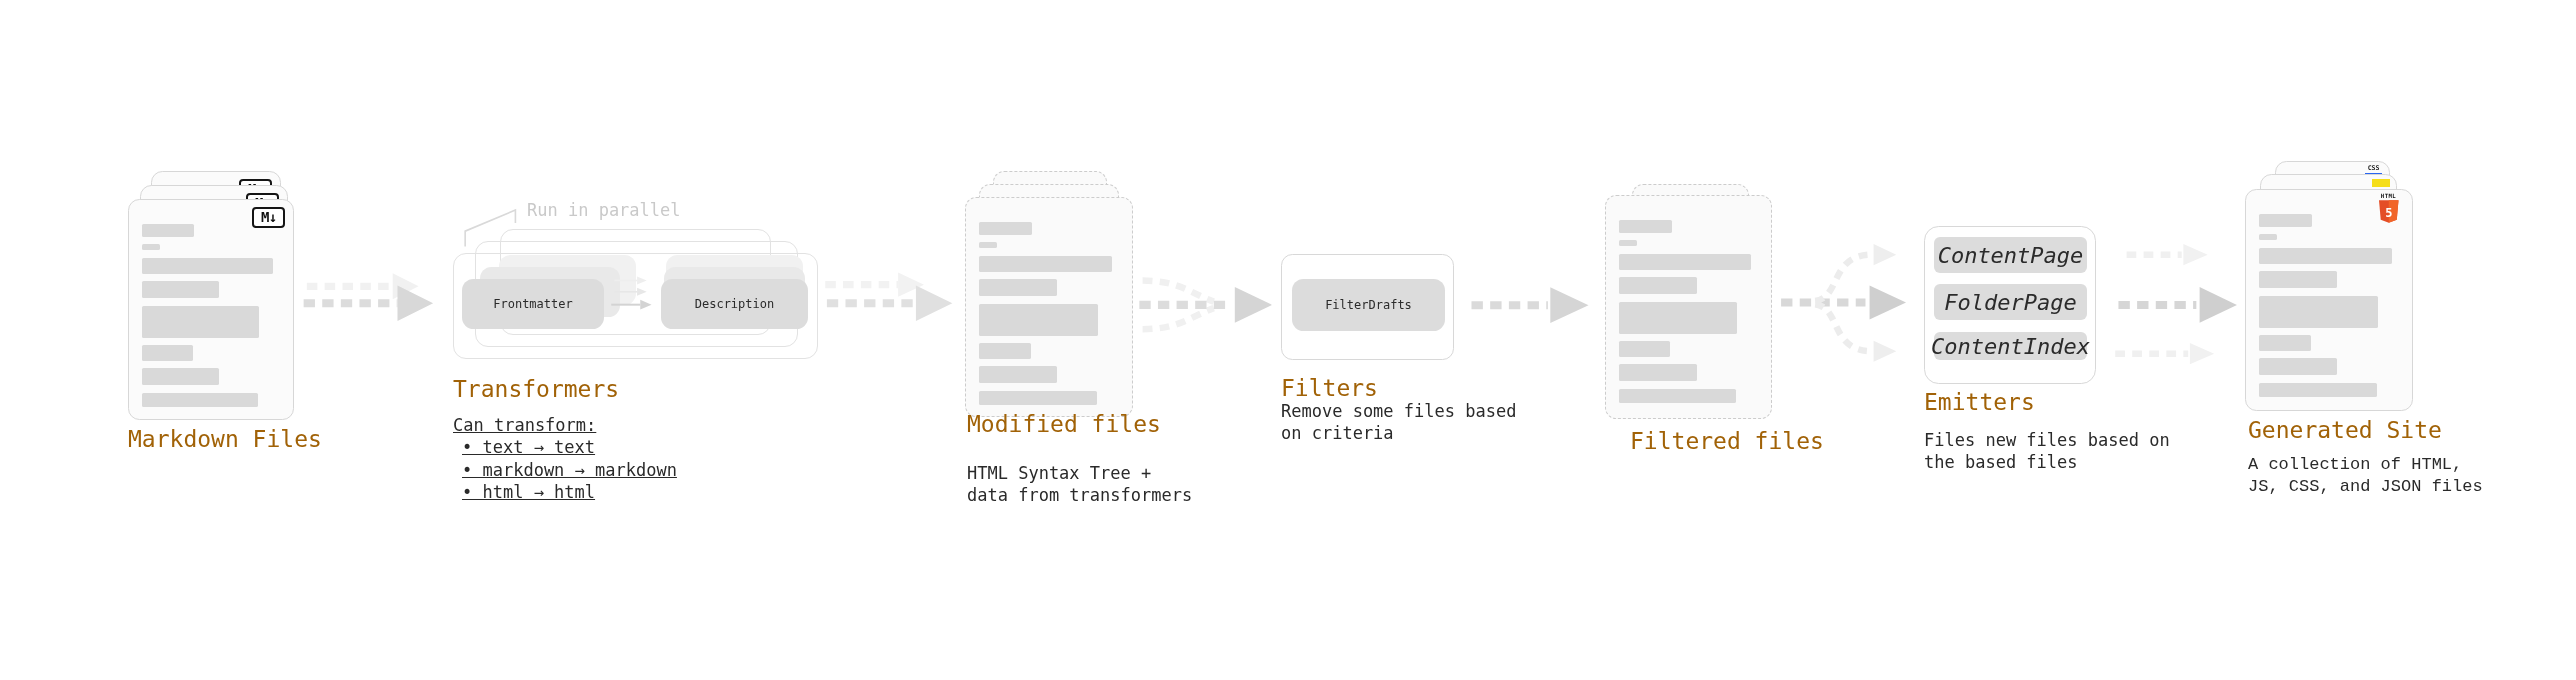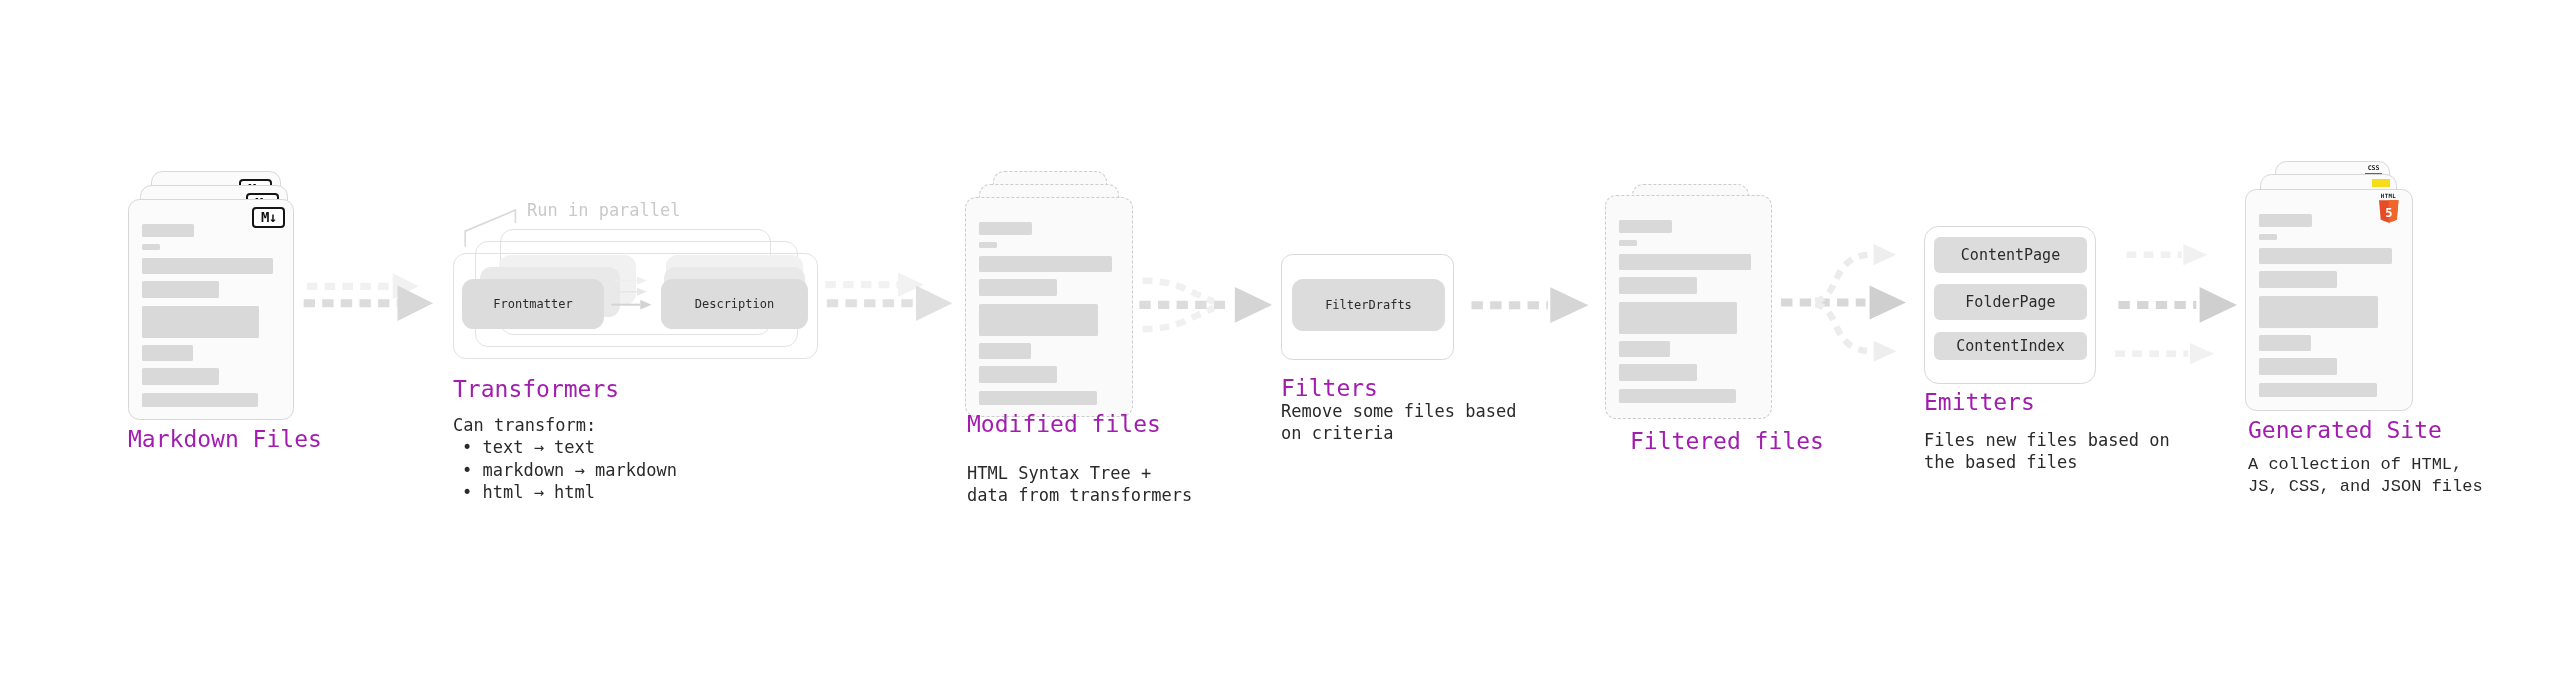--- a/index.html
+++ b/index.html
@@ -23,23 +23,23 @@
   .js-badge{position:absolute;top:4.1px;right:6.5px;width:18px;height:8.1px;background:#f5de19;}
   .html5-badge{position:absolute;top:3.3px;right:13px;width:21px;text-align:center;}
   .html5-badge .html-word{font-size:5.7px;font-weight:bold;color:#111;line-height:6.5px;letter-spacing:0.4px;display:block;}
   
   .obox{position:absolute;border:1.6px solid #e2e2e2;border-radius:13px;box-sizing:border-box;background:transparent;}
   .panel{position:absolute;border:1.6px solid #d8d8d8;border-radius:13px;background:#ffffff;box-sizing:border-box;}
   .pill{position:absolute;border-radius:11.4px;background:#dcdcdc;display:flex;align-items:center;justify-content:center;
     font-size:12px;color:#2b2b2b;box-sizing:border-box;}
   .pill.ghost1{background:#e9e9e9;}
   .pill.ghost2{background:#f1f1f1;}
-  .pill.small{border-radius:6px;font-size:15px;}
-  
-  .heading{position:absolute;font-size:23px;line-height:24.4px;color:#a21caf;white-space:nowrap;}
+  .pill.small{border-radius:6px;font-size:22px;font-style:italic;}
+  
+  .heading{position:absolute;font-size:23px;line-height:24.4px;color:#a16207;white-space:nowrap;}
   .desc{position:absolute;font-size:17px;line-height:22.3px;color:#2a2a2a;white-space:nowrap;}
   .desc .indent{margin-left:9px;}
   .note{position:absolute;font-size:17px;line-height:19.5px;color:#c9c9c9;white-space:nowrap;}
   .arrow{position:absolute;}
   svg{display:block;overflow:visible;}
 </style>
 </head>
 <body>
 
 <div class="canvas">
@@ -100,21 +100,21 @@
       <line x1="8" y1="8" x2="36" y2="8" stroke="#eeeeee" stroke-width="2"></line>
       <polygon points="36,3 36,13 48,8" fill="#eeeeee"></polygon>
       <line x1="8" y1="22" x2="36" y2="22" stroke="#e7e7e7" stroke-width="2"></line>
       <polygon points="36,17 36,27 48,22" fill="#e7e7e7"></polygon>
       <line x1="4" y1="38" x2="40" y2="38" stroke="#d3d3d3" stroke-width="2.5"></line>
       <polygon points="40,32 40,44 54,38" fill="#d3d3d3"></polygon>
     </svg>
   </div>
 
   <div class="heading" style="left:453px;top:377px;">Transformers</div>
-  <div class="desc" style="left:453px;top:414px;">
+  <div class="desc" style="left:453px;top:414px;text-decoration:underline;">
     <div>Can transform:</div>
     <div class="indent">• text → text</div>
     <div class="indent">• markdown → markdown</div>
     <div class="indent">• html → html</div>
   </div>
 
   <div class="arrow" style="left:817px;top:262px;">
     <svg width="142" height="85" viewBox="0 0 175 105">
       <line x1="10" y1="28" x2="100" y2="28" stroke="#f2f2f2" stroke-width="9" stroke-dasharray="13 9"></line>
       <polygon points="100,13 100,43 132,28" fill="#f2f2f2"></polygon>

